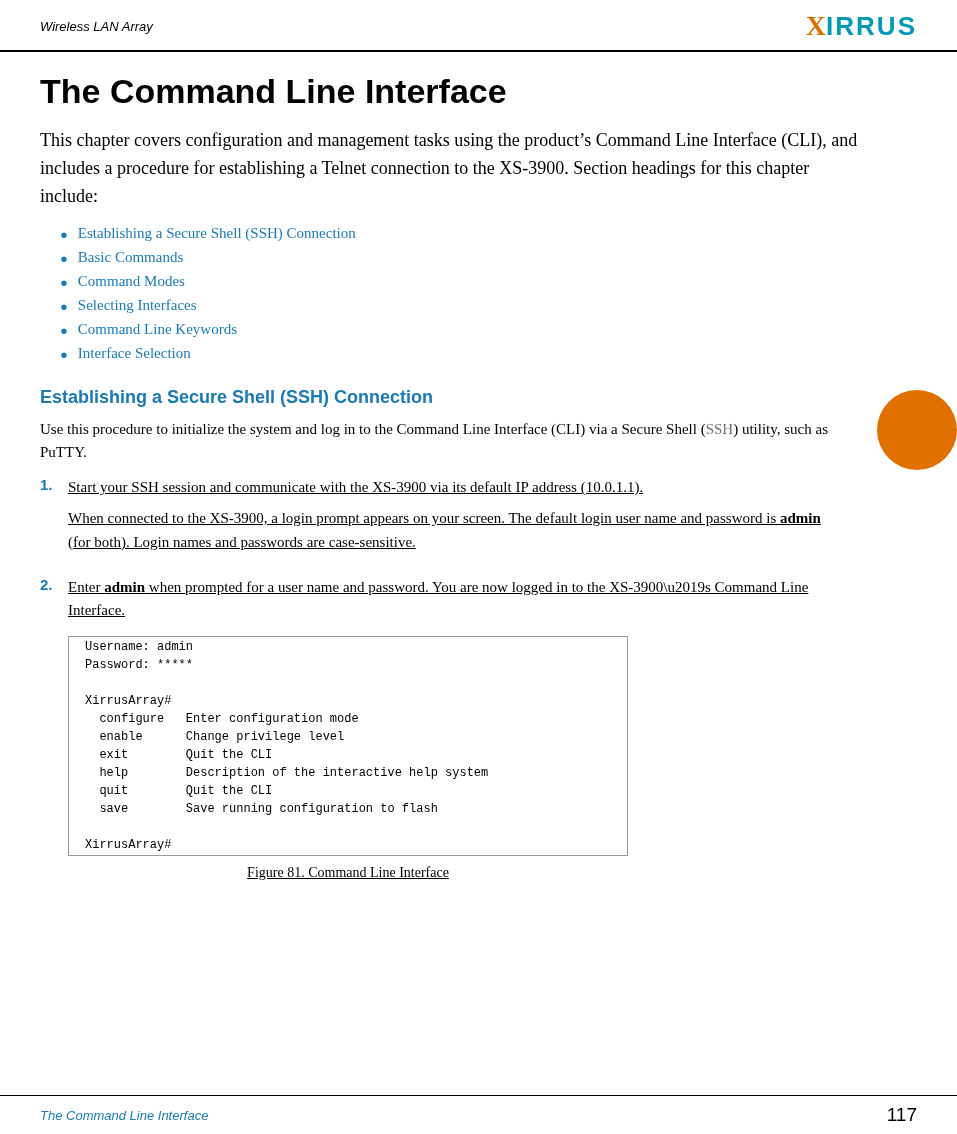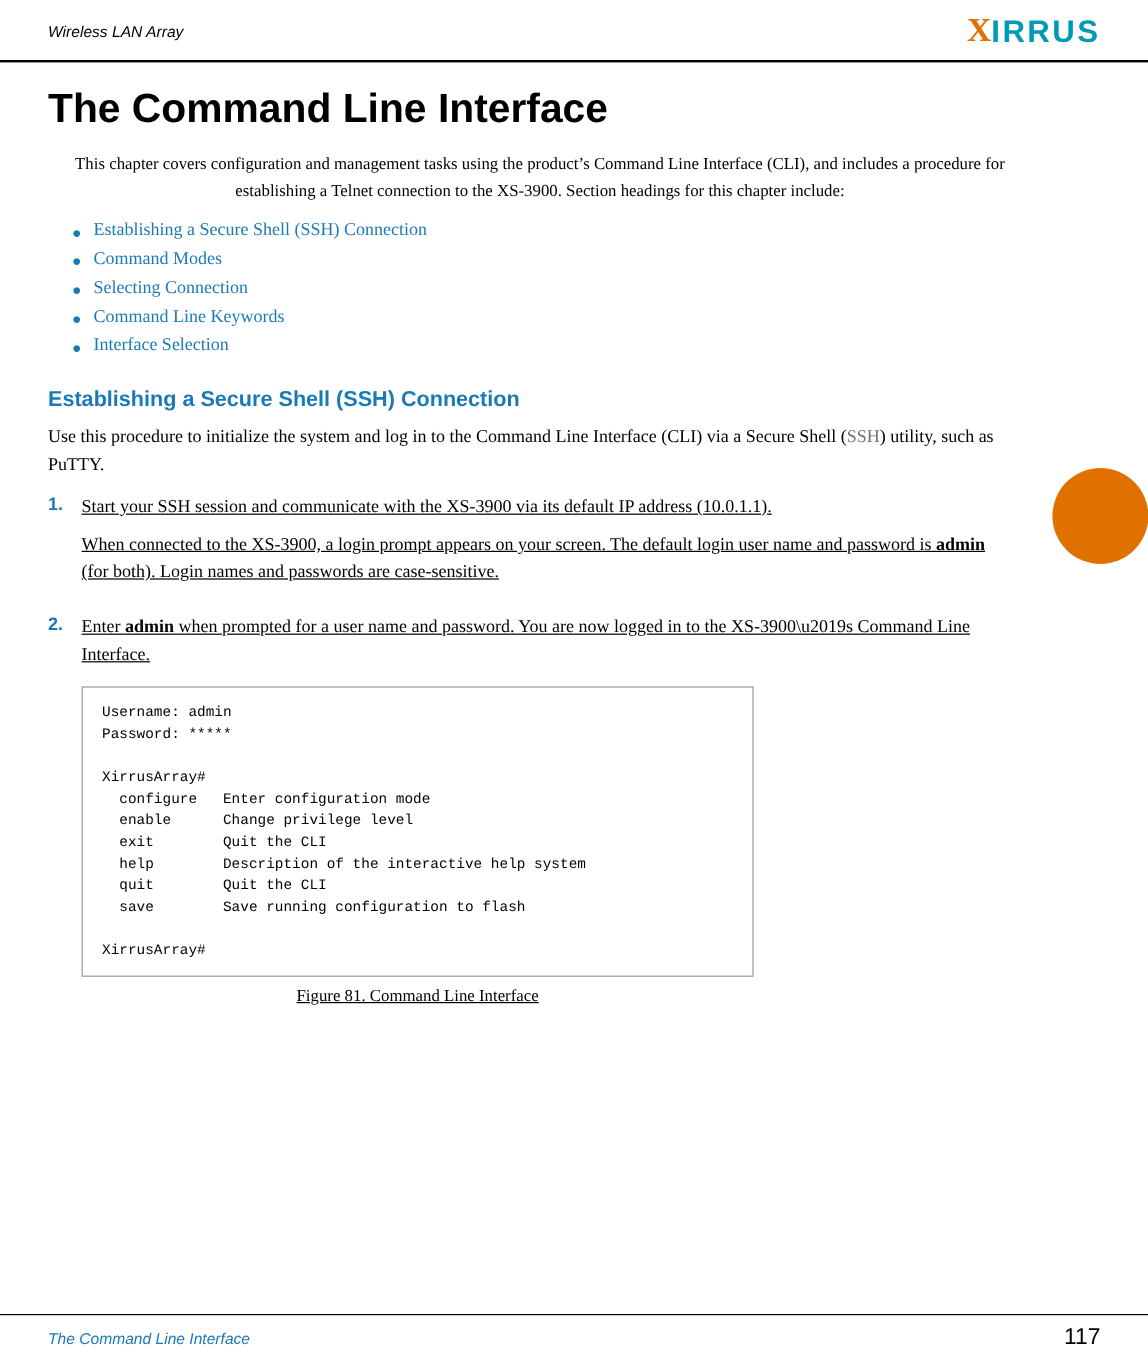--- a/index.html
+++ b/index.html
@@ -54,25 +54,24 @@
       font-family: Arial, sans-serif;
       font-size: 34px;
       font-weight: bold;
       color: #000;
       margin-bottom: 16px;
       border-bottom: none;
     }
 
     
     .intro-text {
-      font-size: 14px;
+      font-size: 18px;
       line-height: 1.55;
       margin-bottom: 14px;
       max-width: 820px;
-      text-align: center;
     }
 
     
     .bullet-list {
       list-style: none;
       margin: 0 0 24px 20px;
     }
     .bullet-list li {
       display: flex;
       align-items: flex-start;
@@ -145,21 +144,21 @@
       color: #737373;
       text-decoration: none;
       font-family: Liberation Serif, serif;
     }
 
     
     .terminal-box {
       background: #fff;
       border: 1px solid #999;
       margin: 14px 0 6px 0;
-      padding: 12px 16px;
+      padding: 1px 16px;
       font-family: 'Courier New', Courier, monospace;
       font-size: 12px;
       color: #000;
       line-height: 1.5;
       max-width: 560px;
     }
 
     
     .figure-caption {
       font-size: 14px;
@@ -222,24 +221,27 @@
 
   <h1 class="page-title">The Command Line Interface</h1>
 
   <p class="intro-text">This chapter covers configuration and management tasks using the product’s Command Line Interface (CLI), and includes a procedure for establishing a Telnet connection to the XS-3900. Section headings for this chapter include:</p>
 
   <ul class="bullet-list">
     <li>
         <a href="#">Establishing a Secure Shell (SSH) Connection</a>
       </li>
     <li>
+        <a href="#">Basic Commands</a>
+      </li>
+    <li>
         <a href="#">Command Modes</a>
       </li>
     <li>
-        <a href="#">Selecting Connection</a>
+        <a href="#">Selecting Interfaces</a>
       </li>
     <li>
         <a href="#">Command Line Keywords</a>
       </li>
     <li>
         <a href="#">Interface Selection</a>
       </li>
   </ul>
 
   <h2 class="section-heading">Establishing a Secure Shell (SSH) Connection</h2>

